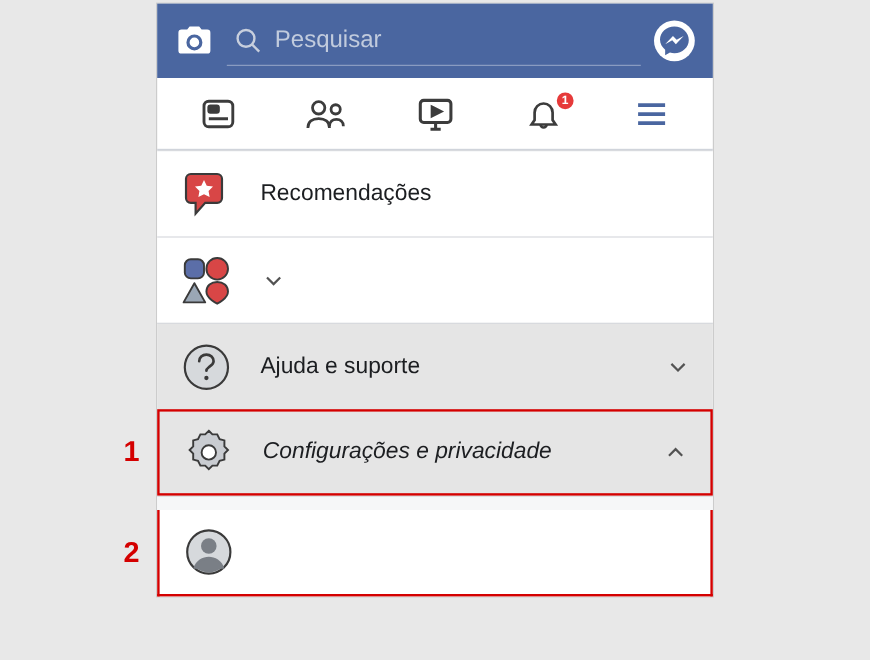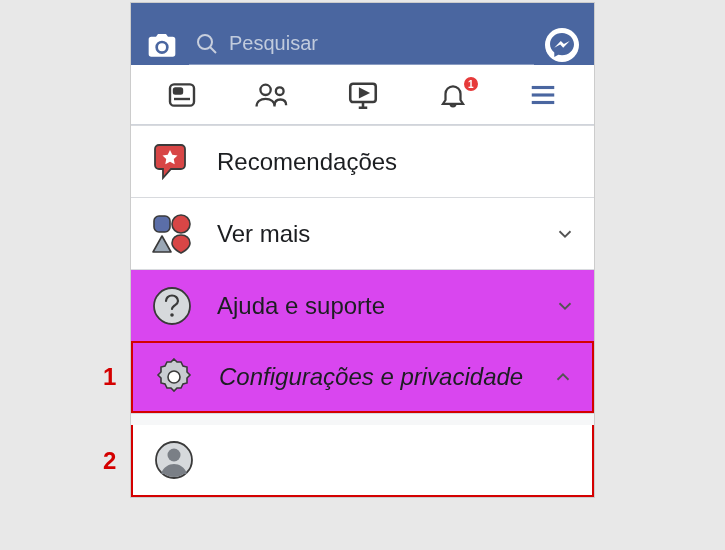--- a/index.html
+++ b/index.html
@@ -21,21 +21,21 @@
       width: 465px;
       background: #fff;
       border: 1px solid #ccc;
       margin-top: 2px;
       position: relative;
     }
     .top-bar {
       height: 62px;
       background: #4a66a0;
       display: flex;
-      align-items: flex-end;
+      align-items: center;
       padding: 0 12px;
       gap: 8px;
     }
     .camera-btn {
       width: 38px;
       height: 38px;
       display: flex;
       align-items: center;
       justify-content: center;
       color: #fff;
@@ -111,33 +111,33 @@
     .menu-item {
       height: 72px;
       display: flex;
       align-items: center;
       padding: 0 18px;
       border-top: 1px solid #d8dade;
       gap: 22px;
       background: #fff;
     }
     .menu-item.shaded {
-      background: #d946ef;
+      background: #e5e5e5;
     }
     .menu-icon-slot {
       width: 46px;
       height: 46px;
       display: flex;
       align-items: center;
       justify-content: center;
       flex-shrink: 0;
     }
     .menu-label {
       flex: 1;
-      font-size: 24px;
+      font-size: 19px;
       color: #1c1e21;
     }
     .menu-chevron {
       color: #535353;
       display: flex;
     }
     .highlighted {
       border: 2px solid #d40000;
       font-style: italic;
     }
@@ -234,21 +234,20 @@
 
     <div class="menu-item">
       <div class="menu-icon-slot">
         <svg width="44" height="44" viewBox="0 0 44 44">
           <rect x="4" y="4" width="16" height="16" rx="5" fill="#5b6ea8" stroke="#3a3a3a" stroke-width="1.6"></rect>
           <circle cx="31" cy="12" r="9" fill="#d84646" stroke="#3a3a3a" stroke-width="1.6"></circle>
           <path d="M12 24L21 40H3z" fill="#9aa7b5" stroke="#3a3a3a" stroke-width="1.6" stroke-linejoin="round"></path>
           <path d="M31 23c5 0 9 3 9 8 0 6-9 10-9 10s-9-4-9-10c0-5 4-8 9-8z" fill="#d84646" stroke="#3a3a3a" stroke-width="1.6"></path>
         </svg>
       </div>
-      <span class="menu-label">Ver mais</span>
       <span class="menu-chevron">
         <svg width="22" height="22" viewBox="0 0 24 24" fill="none" stroke="#535353" stroke-width="2">
           <path d="M6 9l6 6 6-6"></path>
         </svg>
       </span>
     </div>
 
     <div class="menu-item shaded">
       <div class="menu-icon-slot">
         <svg width="42" height="42" viewBox="0 0 42 42">

